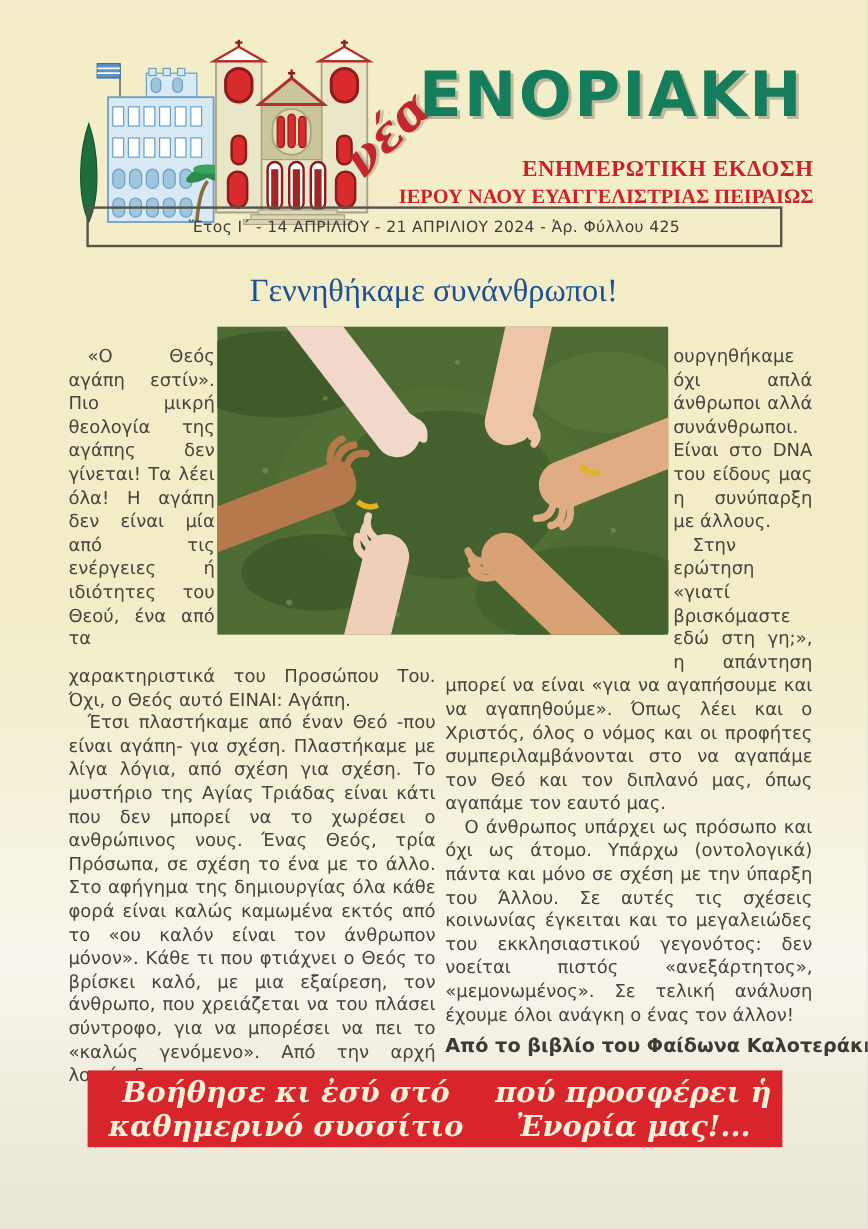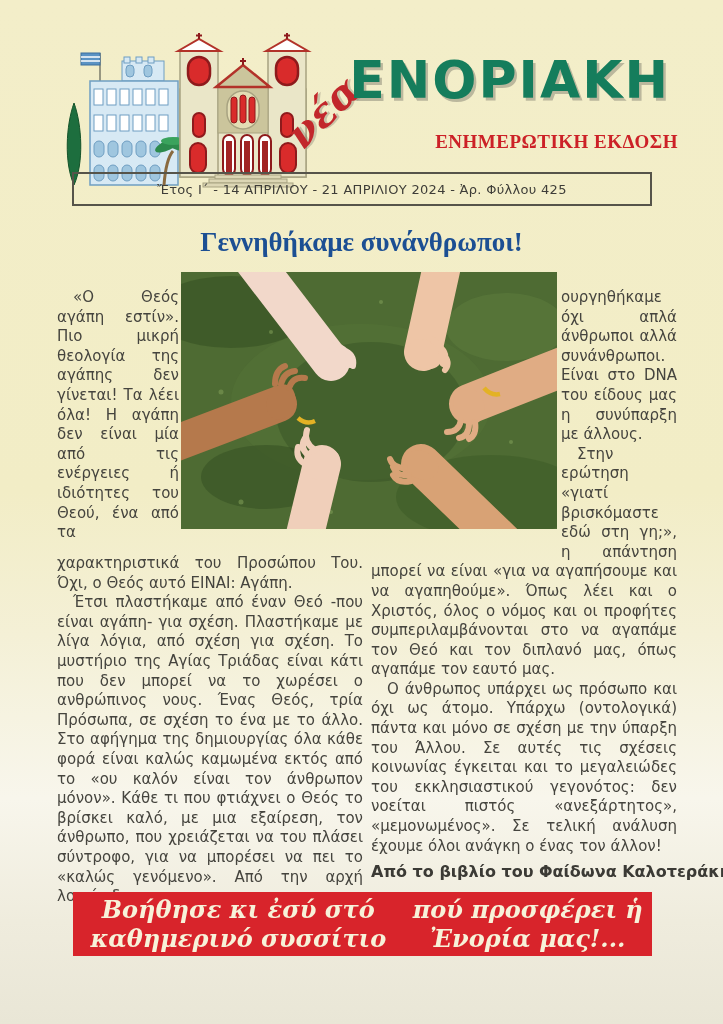--- a/index.html
+++ b/index.html
@@ -51,21 +51,21 @@
     display:flex;align-items:center;justify-content:center;
     font-family:"DejaVu Sans",sans-serif;
     font-size:13px;color:#3e3d38;letter-spacing:.3px;
     white-space:nowrap;
   }
   
   .article-title{
     position:absolute;left:0;top:227px;width:723px;
     text-align:center;
     font-family:"Liberation Serif","DejaVu Serif",serif;
-    font-weight:bold;font-size:27px;color:#1c4f93;
+    font-weight:normal;font-size:27px;color:#1c4f93;
   }
   .article-body{
     position:absolute;left:57px;top:268px;width:620px;
     display:flex;gap:8px;
     font-family:"DejaVu Sans",sans-serif;
     font-size:15px;line-height:19.6px;color:#45443e;
     text-align:justify;
   }
   .col{width:306px;margin-top:20px;}
   .spacer-r{float:right;width:184px;height:266px;}
@@ -187,20 +187,21 @@
       <rect x="155" y="142" width="66" height="4" fill="#dcd6b4" stroke="#a8a381" stroke-width="1"></rect>
       <rect x="149" y="146" width="78" height="4" fill="#dcd6b4" stroke="#a8a381" stroke-width="1"></rect>
       <rect x="143" y="150" width="90" height="4" fill="#dcd6b4" stroke="#a8a381" stroke-width="1"></rect>
     </svg>
   </div>
 
   <div class="logo-script">νέα</div>
   <div class="logo-title">ΕΝΟΡΙΑΚΗ</div>
   <div class="subtitles">
     <div class="subtitle-1">ΕΝΗΜΕΡΩΤΙΚΗ ΕΚΔΟΣΗ</div>
+    <div class="subtitle-2">ΙΕΡΟΥ ΝΑΟΥ ΕΥΑΓΓΕΛΙΣΤΡΙΑΣ ΠΕΙΡΑΙΩΣ</div>
   </div>
 
   <div class="issue-bar">Ἔτος Ι΄  -  14 ΑΠΡΙΛΙΟΥ - 21 ΑΠΡΙΛΙΟΥ 2024  -  Ἀρ. Φύλλου 425</div>
 
   <div class="article-title">Γεννηθήκαμε συνάνθρωποι!</div>
 
   <div class="article-body">
 
     <div class="col">
       <div class="spacer-r"></div>

